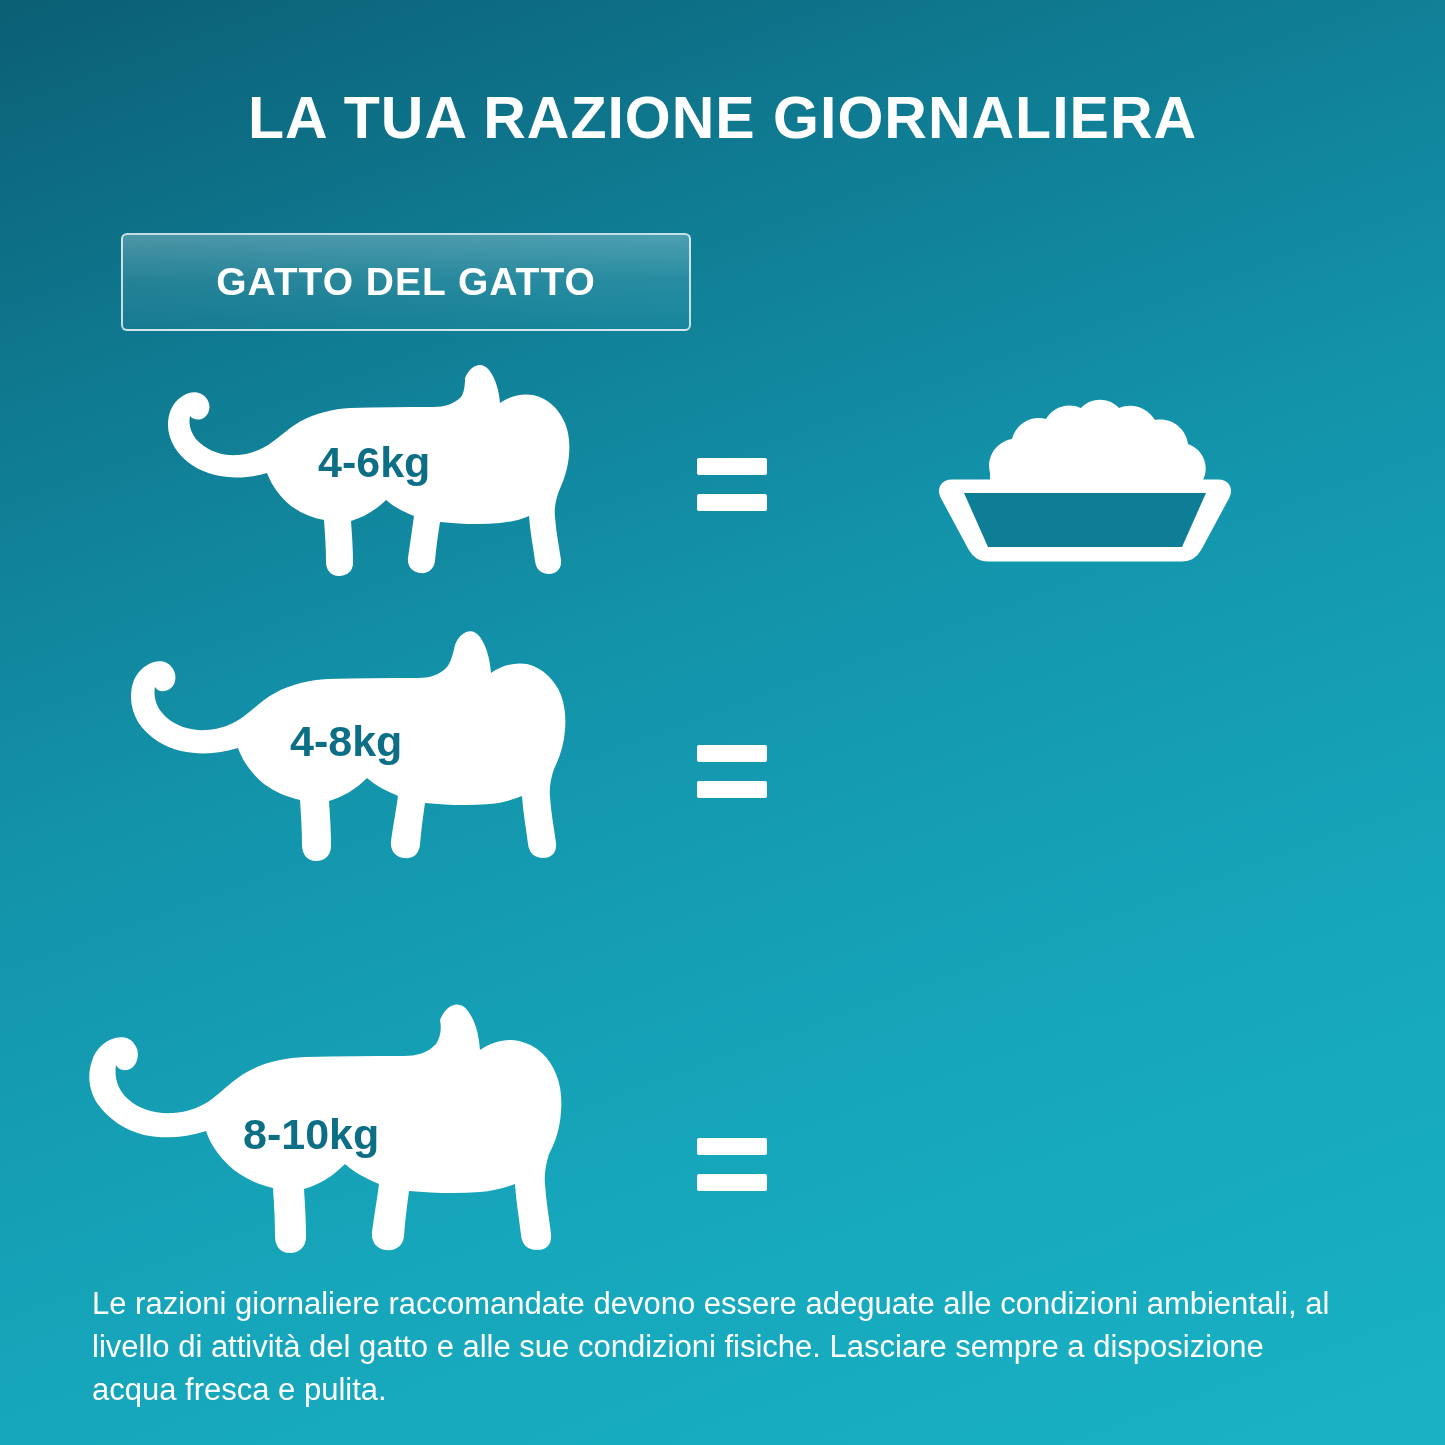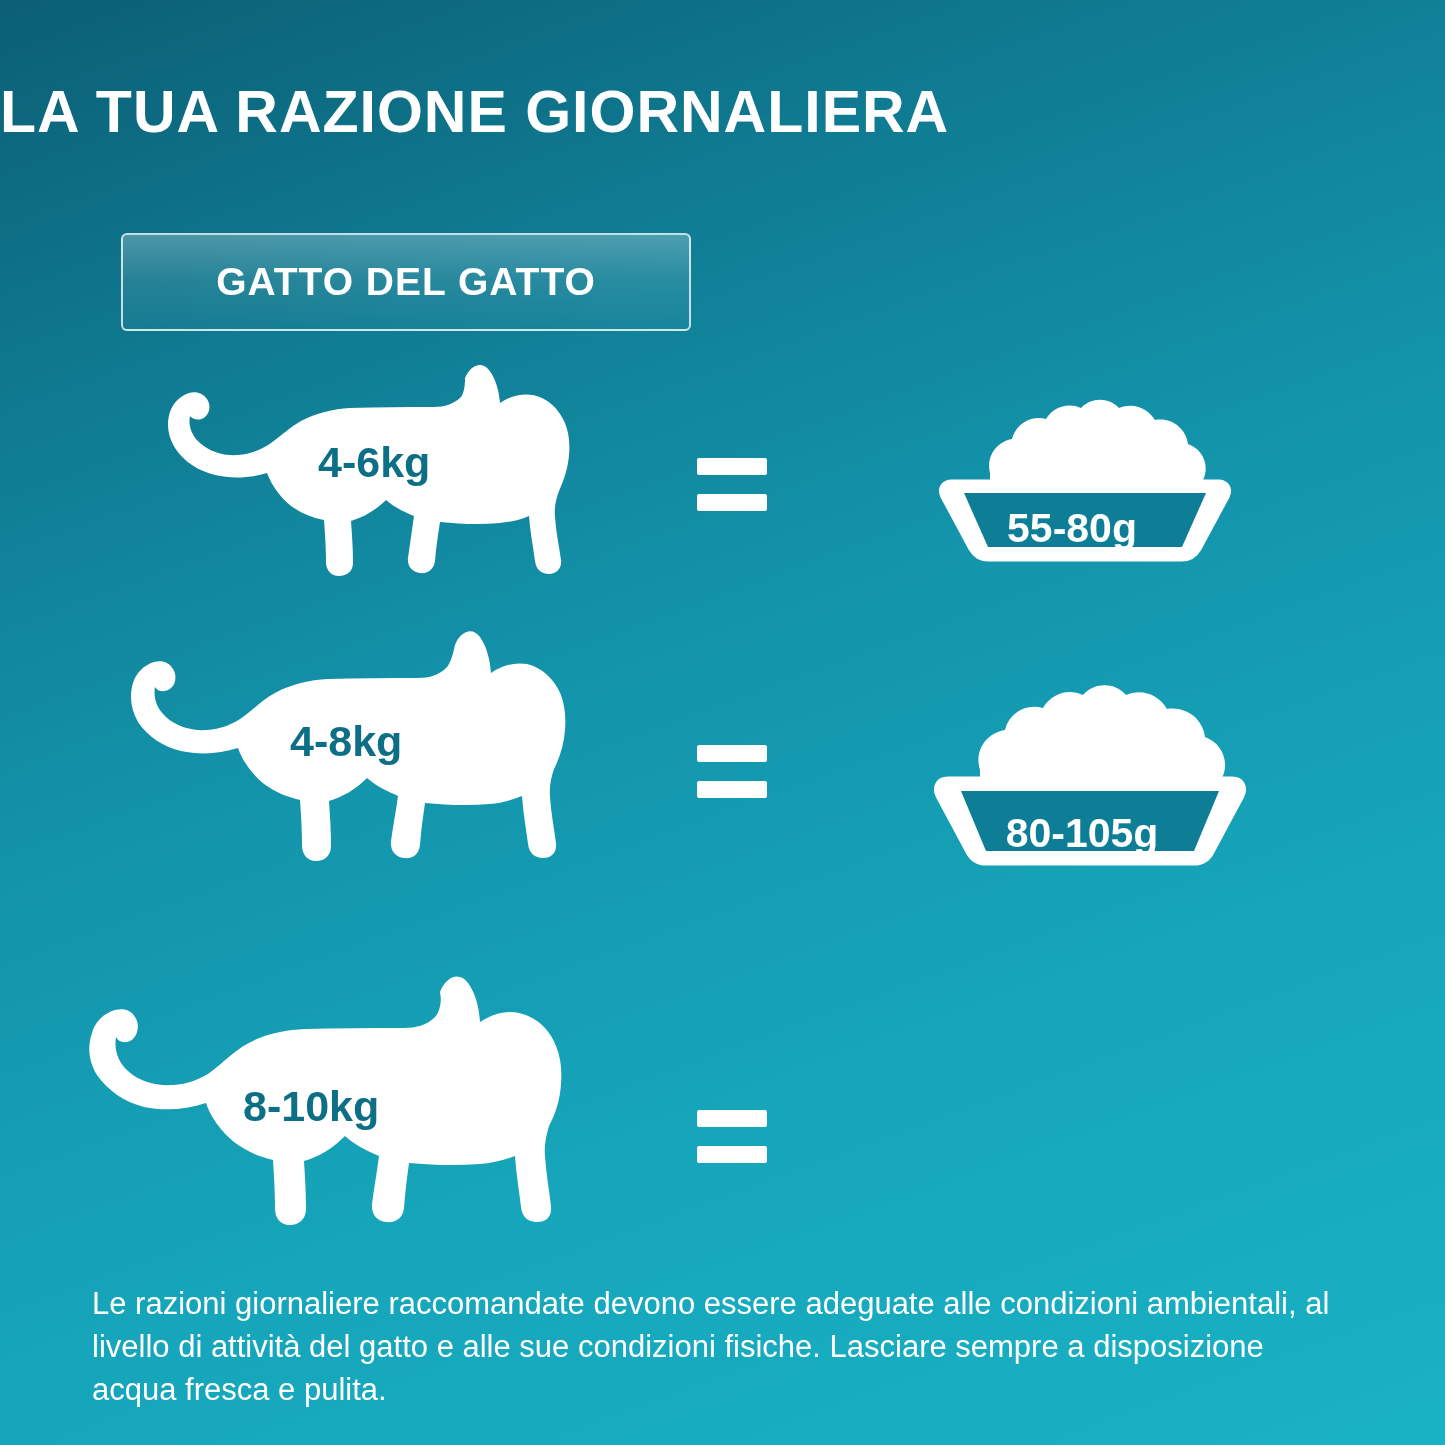--- a/index.html
+++ b/index.html
@@ -16,24 +16,24 @@
   .poster {
     position: relative;
     width: 1445px;
     height: 1445px;
     background: linear-gradient(160deg, #0b5f75 0%, #0f7b92 22%, #1394ab 45%, #16a5ba 70%, #19b2c4 100%);
     box-sizing: border-box;
     overflow: hidden;
   }
   .title {
     position: absolute;
-    top: 78px;
+    top: 84px;
     left: 0;
     width: 100%;
-    text-align: left;
+    text-align: center;
     color: #ffffff;
     font-size: 59px;
     font-weight: bold;
     letter-spacing: 1px;
     white-space: nowrap;
   }
   .headers {
     position: absolute;
     top: 233px;
     left: 0;
@@ -59,21 +59,21 @@
   #header-amount { left: 777px; width: 566px; }
 
   .row {
     position: absolute;
     left: 0;
     width: 100%;
     height: 250px;
   }
   #row-0 { top: 360px; }
   #row-1 { top: 625px; }
-  #row-2 { top: 970px; }
+  #row-2 { top: 998px; }
 
   .cat-wrap {
     position: absolute;
     left: 40px;
     top: 0;
     width: 630px;
     height: 250px;
   }
   #row-1 .cat-wrap { left: 10px; width: 660px; height: 270px; }
   #row-2 .cat-wrap { left: -30px; width: 700px; height: 290px; }
@@ -164,43 +164,34 @@
     <div class="equals">
       <div class="bar"></div>
       <div class="bar"></div>
     </div>
     <div class="bowl-wrap">
       <svg viewBox="0 0 420 200" xmlns="http://www.w3.org/2000/svg">
         <path fill="#ffffff" d="M130,88 C126,72 136,57 152,54 C156,39 171,30 186,34 C193,22 208,17 221,23 C231,12 249,12 259,23 C273,17 288,23 295,35 C311,32 326,43 328,59 C343,64 350,81 343,95 L130,95 Z"></path>
         <path fill="#ffffff" stroke="#ffffff" stroke-width="3" d="M92,96 L358,96 C368,96 372,104 368,112 L340,164 C336,171 330,175 322,175 L128,175 C120,175 114,171 110,164 L82,112 C78,104 82,96 92,96 Z"></path>
         <path fill="#0e7e96" d="M104,108 L346,108 L322,162 L128,162 Z"></path>
       </svg>
-      <div class="amount-label">55-80g</div>
     </div>
   </div>
 
   <div class="row" id="row-1">
     <div class="cat-wrap">
       <svg viewBox="0 0 660 270" xmlns="http://www.w3.org/2000/svg">
         <path fill="#ffffff" d="M445,20 C450,7 462,1 470,12 C477,22 480,35 481,48 C492,40 505,37 517,39 C533,43 545,55 551,70 C555,81 556,93 555,105 C554,119 550,132 544,144 C541,153 539,162 540,172 C541,188 544,203 546,218 C547,227 542,233 533,233 C525,233 519,228 518,219 C516,203 513,187 512,171 C502,175 491,178 480,179 C458,181 436,180 415,178 C413,192 411,206 410,220 C409,229 403,234 394,233 C385,232 380,225 381,216 C383,201 386,186 388,171 C377,166 366,161 357,153 C346,164 333,172 319,176 C320,191 321,206 321,221 C321,230 315,236 306,236 C297,236 292,229 292,220 C292,205 291,190 290,175 C277,172 265,167 254,159 C242,149 233,137 228,123 C209,129 190,130 171,126 C154,122 138,112 128,97 C121,85 119,71 123,58 C126,48 134,40 144,37 C152,35 159,37 163,44 C167,50 166,59 161,63 C155,68 148,67 145,62 C143,73 147,84 156,92 C167,102 182,106 197,105 C210,104 222,100 233,92 C244,84 253,74 265,68 C281,59 300,55 318,54 C348,53 378,53 408,53 C419,53 430,50 437,42 C441,37 443,29 445,20 Z M467,57 C474,57 479,63 479,69 C479,76 474,81 467,81 C461,81 455,76 455,69 C455,63 461,57 467,57 Z"></path>
       </svg>
     </div>
     <div class="weight-label">4-8kg</div>
     <div class="equals">
       <div class="bar"></div>
       <div class="bar"></div>
     </div>
-    <div class="bowl-wrap">
-      <svg viewBox="0 0 440 215" xmlns="http://www.w3.org/2000/svg">
-        <path fill="#ffffff" d="M120,100 C114,81 126,63 145,60 C149,43 166,33 183,38 C191,24 208,18 223,25 C234,12 255,12 266,25 C282,18 299,25 307,39 C326,36 343,49 345,67 C362,73 370,92 362,108 L120,108 Z"></path>
-        <path fill="#ffffff" stroke="#ffffff" stroke-width="3" d="M88,108 L372,108 C383,108 387,117 383,126 L353,182 C349,190 342,194 334,194 L126,194 C118,194 111,190 107,182 L77,126 C73,117 77,108 88,108 Z"></path>
-        <path fill="#0e7e96" d="M101,121 L359,121 L334,181 L126,181 Z"></path>
-      </svg>
-      <div class="amount-label">80-105g</div>
-    </div>
   </div>
 
   <div class="row" id="row-2">
     <div class="cat-wrap">
       <svg viewBox="0 0 700 290" xmlns="http://www.w3.org/2000/svg">
         <path fill="#ffffff" d="M470,22 C476,7 489,1 498,13 C506,24 509,38 510,52 C522,44 536,40 549,43 C567,47 580,60 586,76 C591,88 592,101 591,114 C590,129 586,143 579,156 C576,166 574,176 575,186 C576,203 579,219 581,236 C582,246 577,252 567,252 C558,252 552,247 551,237 C549,220 546,203 545,186 C534,190 522,193 510,194 C486,196 462,195 439,193 C437,208 435,223 434,238 C433,248 426,253 416,252 C407,251 401,244 402,234 C404,218 407,202 409,186 C397,181 385,175 375,166 C363,178 349,187 334,191 C335,207 336,223 336,239 C336,249 329,255 320,255 C310,255 305,248 305,238 C305,222 304,206 303,190 C289,187 276,181 264,172 C251,161 241,148 236,133 C215,140 194,141 174,137 C155,132 138,121 127,105 C119,92 117,77 122,63 C125,52 134,43 145,40 C154,38 161,40 165,47 C170,54 168,64 163,69 C157,74 149,73 146,67 C144,80 148,92 158,101 C170,112 186,116 203,115 C217,114 230,110 242,101 C254,92 264,81 277,74 C294,64 315,60 335,59 C368,58 401,58 434,58 C446,58 458,55 466,46 C470,40 472,32 470,22 Z M494,62 C501,62 507,68 507,75 C507,83 501,89 494,89 C487,89 481,83 481,75 C481,68 487,62 494,62 Z"></path>
       </svg>
     </div>
     <div class="weight-label">8-10kg</div>
     <div class="equals">

